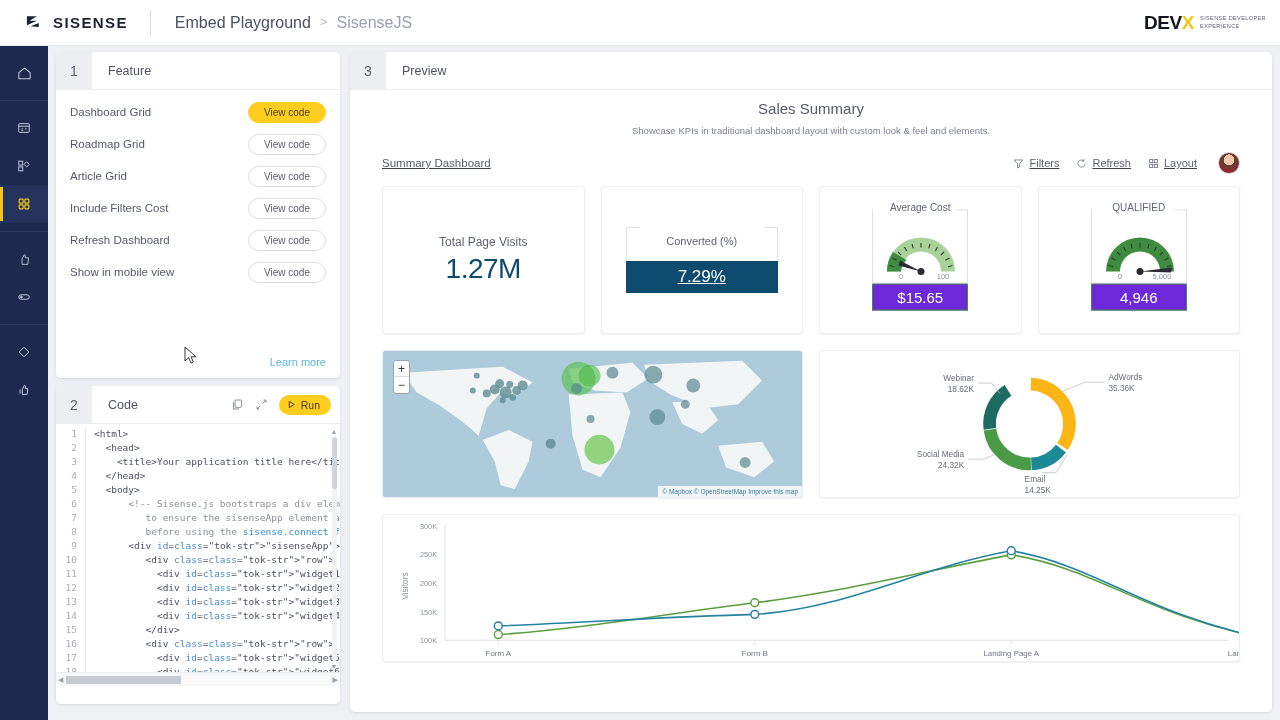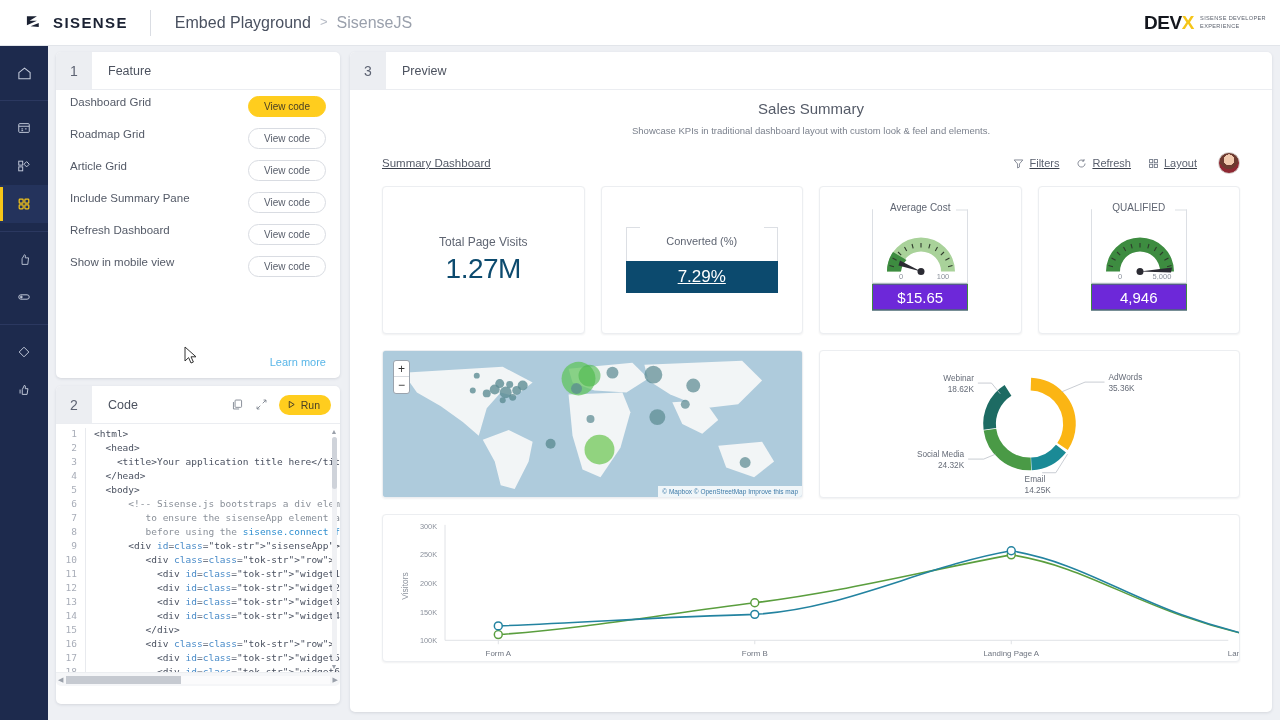--- a/index.html
+++ b/index.html
@@ -67,21 +67,21 @@
     width: 36px; height: 100%; background: #eceef2; color: #5d6373;
     display: flex; align-items: center; justify-content: center;
     font-size: 14px; border-radius: 5px 0 0 0;
   }
   .panel-title { font-size: 12.5px; color: #4c525f; padding-left: 16px; }
 
   
   #feature-panel { position: absolute; left: 56px; top: 52px; width: 284px; height: 326px; }
   .feat-body { padding: 6px 14px 0 14px; }
   .feat-row {
-    display: flex; justify-content: space-between;
+    display: flex; align-items: center; justify-content: space-between;
     height: 32px;
     gap: 28px;
   }
   .feat-label { font-size: 11.5px; color: #545a67; }
   .view-btn {
     width: 78px; height: 21px; border-radius: 11px; font-size: 10px;
     border: 1px solid #d9dce2; background: #fff; color: #585e6b;
     display: flex; align-items: center; justify-content: center;
     cursor: pointer;
   }
@@ -309,21 +309,21 @@
     </div>
     <div class="feat-row">
       <span class="feat-label">Roadmap Grid</span>
       <span class="view-btn">View code</span>
     </div>
     <div class="feat-row">
       <span class="feat-label">Article Grid</span>
       <span class="view-btn">View code</span>
     </div>
     <div class="feat-row">
-      <span class="feat-label">Include Summary Pane</span>
+      <span class="feat-label">Include Filters Cost</span>
       <span class="view-btn">View code</span>
     </div>
     <div class="feat-row">
       <span class="feat-label">Refresh Dashboard</span>
       <span class="view-btn">View code</span>
     </div>
     <div class="feat-row">
       <span class="feat-label">Show in mobile view</span>
       <span class="view-btn">View code</span>
     </div>

